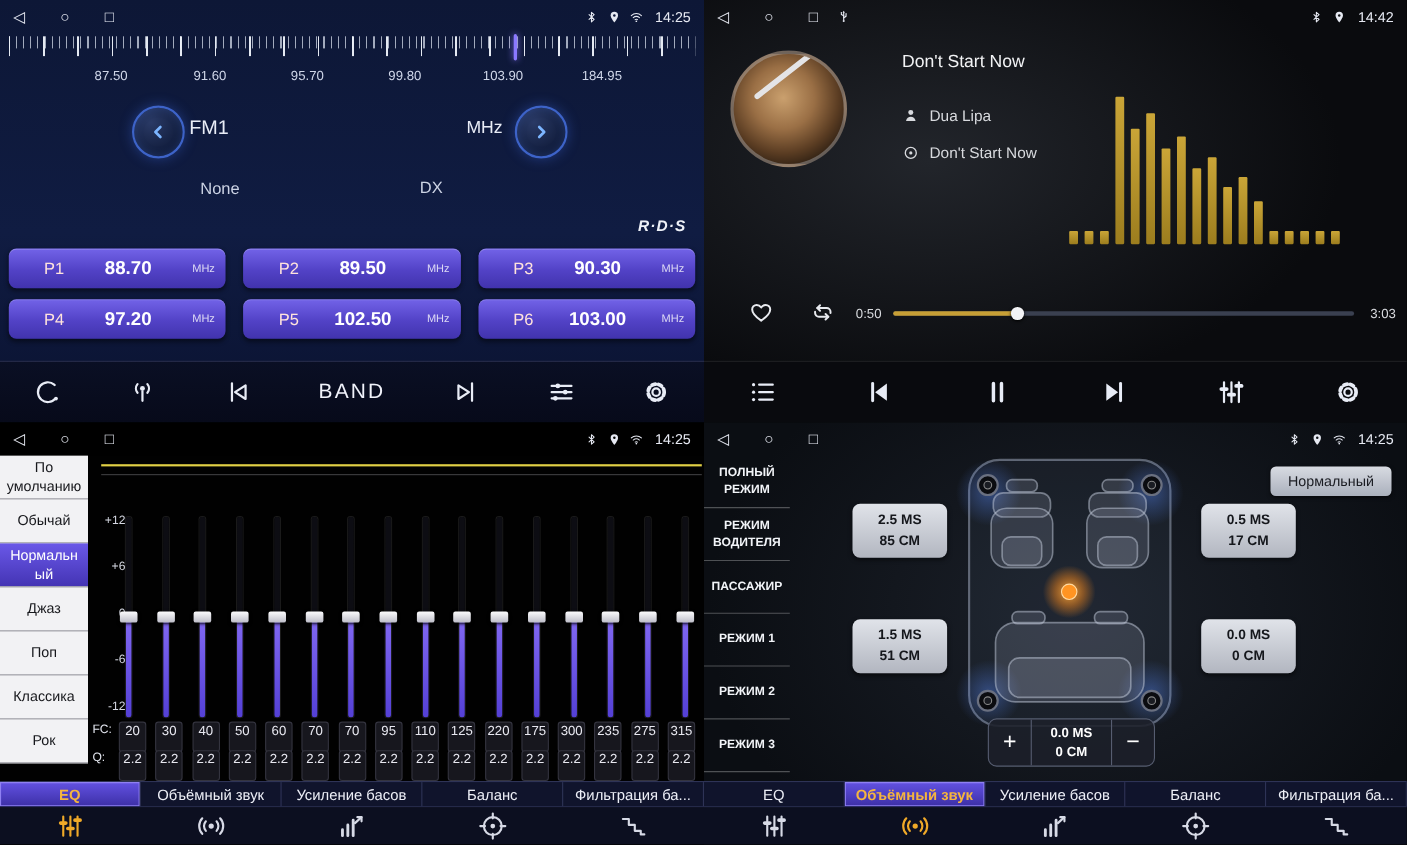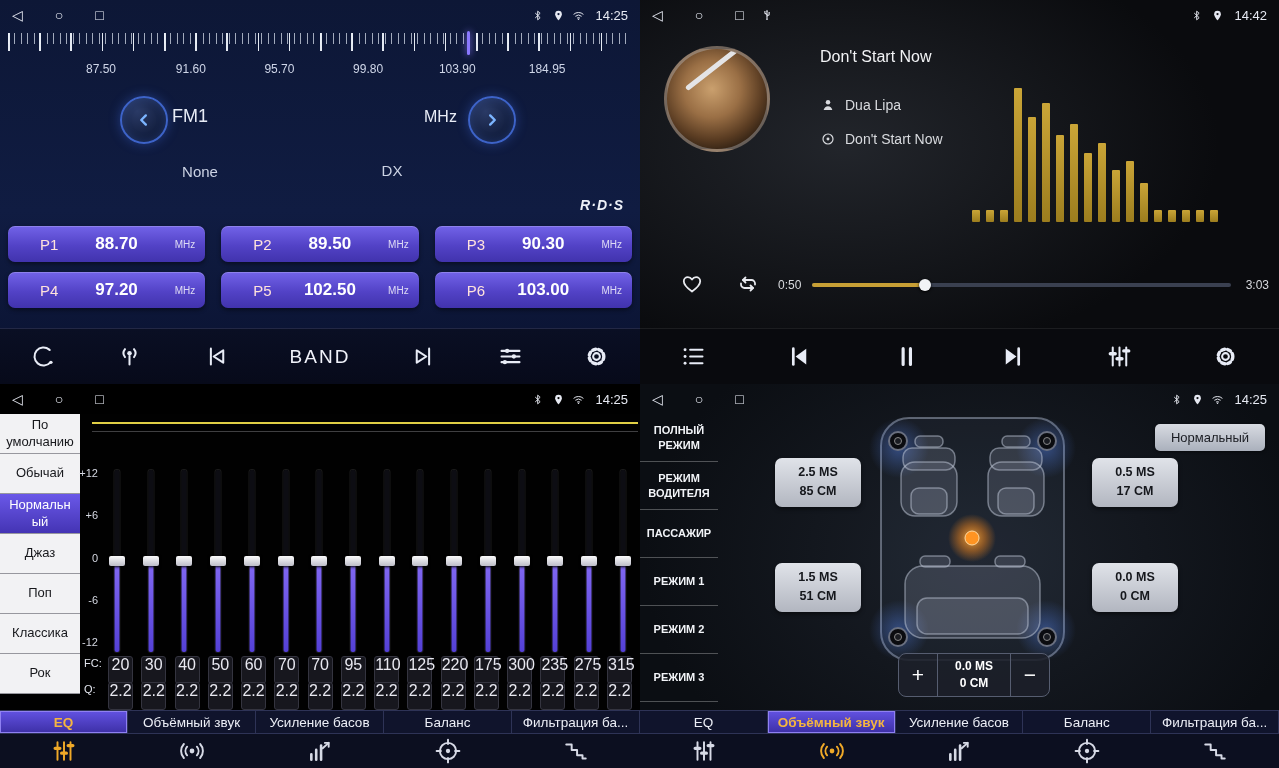--- a/index.html
+++ b/index.html
@@ -73,32 +73,32 @@
 
   
   #q-eq .statusbar{background:#000;}
   .eq-sidebar{position:absolute;left:0;top:30px;width:80px;background:#f2f2f4;}
   .eq-preset{min-height:40px;display:flex;align-items:center;justify-content:center;text-align:center;
     font-size:13px;color:#17181c;padding:3px 5px;border-bottom:1px solid #97979e;cursor:pointer;
     word-break:break-word;overflow-wrap:anywhere;line-height:1.25;}
   .eq-preset.selected{background:linear-gradient(180deg,#6a58e8,#4434b4);color:#fff;}
   .eq-yellow-line{position:absolute;left:92px;right:2px;top:38px;height:2px;background:#e0cf45;}
   .eq-gray-line{position:absolute;left:92px;right:2px;top:47px;height:1px;background:rgba(210,210,215,.3);}
-  .db-scale{position:absolute;left:72px;top:84px;height:180px;width:26px;display:flex;flex-direction:column;justify-content:space-between;align-items:flex-end;}
+  .db-scale{position:absolute;left:88px;top:84px;height:180px;width:26px;display:flex;flex-direction:column;justify-content:space-between;align-items:flex-end;}
   .db-label{font-size:11px;color:#d5d8e2;line-height:1;}
   .eq-sliders{position:absolute;left:108px;right:8px;top:84px;height:186px;display:flex;justify-content:space-between;}
   .eq-col{position:relative;width:18px;height:100%;cursor:pointer;}
   .eq-track{position:absolute;left:50%;transform:translateX(-50%);top:2px;bottom:2px;width:5px;border-radius:2px;
     background:linear-gradient(180deg,#0d0d13 0%,#0d0d13 49%,#8168f2 51%,#5440d6 100%);
     box-shadow:0 0 0 1px rgba(255,255,255,.10);}
   .eq-handle{position:absolute;left:50%;transform:translateX(-50%);top:calc(50% - 5px);width:16px;height:10px;border-radius:2px;
     background:linear-gradient(180deg,#fbfbfc,#bdbdc8);box-shadow:0 1px 3px #000;}
   .fcq-label{position:absolute;left:84px;font-size:11px;color:#e2e5ee;}
   .fcq-row{position:absolute;left:108px;right:8px;display:flex;justify-content:space-between;}
-  .val-box{width:25px;height:28px;line-height:15px;text-align:center;font-size:16px;color:#e8e8f0;
+  .val-box{width:25px;height:28px;line-height:15px;text-align:center;font-size:12px;color:#e8e8f0;
     background:#17171e;border:1px solid #34343f;border-radius:3px;}
 
   
   .tab-row{position:absolute;left:0;right:0;top:326px;height:24px;display:flex;background:#10142c;
     border-top:1px solid #2e3356;border-bottom:1px solid #2e3356;}
   .tab{flex:1;display:flex;align-items:center;justify-content:center;font-size:13.5px;color:#eceef6;
     border-right:1px solid #2e3356;cursor:pointer;white-space:nowrap;overflow:hidden;}
   .tab.active{background:linear-gradient(180deg,#6252e2,#3d2fa6);color:#f5b53f;font-weight:bold;box-shadow:inset 0 0 0 1px #8f80f2;}
   .icon-row{position:absolute;left:0;right:0;top:350px;bottom:0;display:flex;background:#0c0f20;}
   .icon-cell{flex:1;display:flex;align-items:center;justify-content:center;color:#d7dae6;cursor:pointer;}

